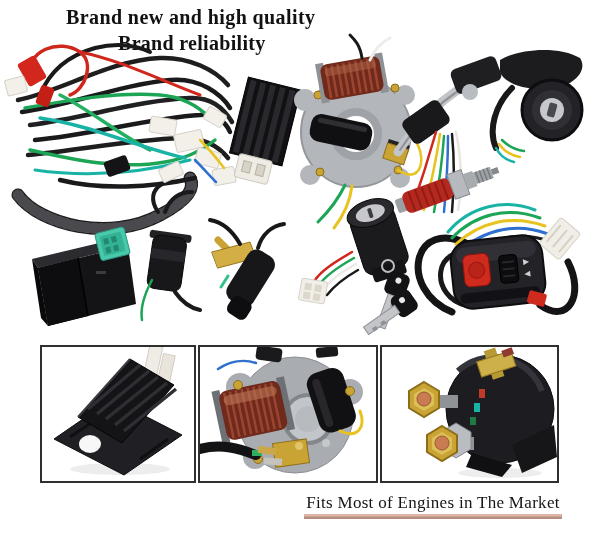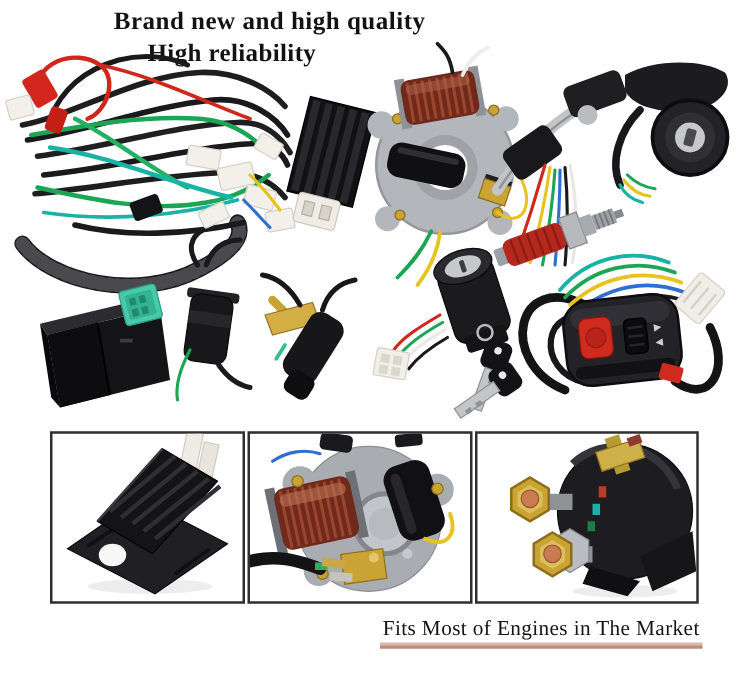--- a/index.html
+++ b/index.html
@@ -1,39 +1,39 @@
 <!DOCTYPE html>
 <html><head>
 <meta charset="utf-8">
 <style>
   html,body{margin:0;padding:0;background:#ffffff;}
   .stage{position:relative;width:600px;height:549px;background:#ffffff;overflow:hidden;
          font-family:"Liberation Serif","DejaVu Serif",serif;}
   .hdr{position:absolute;font-weight:bold;color:#121212;white-space:nowrap;}
-  #hdr1{left:91px;top:6px;font-size:20px;letter-spacing:.4px;}
+  #hdr1{left:66px;top:6px;font-size:20px;letter-spacing:.4px;}
   #hdr2{left:118px;top:32px;font-size:20px;letter-spacing:.3px;}
   .collage{position:absolute;left:0;top:0;}
   .panelrow .panel{position:absolute;top:345px;height:134px;border:2px solid #2f2f2f;background:#ffffff;}
   #panel1{left:40px;width:152px;}
   #panel2{left:198px;width:176px;}
   #panel3{left:380px;width:175px;}
   .panel svg{display:block;}
   #caption{position:absolute;left:300px;top:493px;width:266px;text-align:center;
            font-weight:normal;font-size:17px;color:#151515;letter-spacing:.3px;white-space:nowrap;}
   #cap-bar{position:absolute;left:304px;top:514px;width:258px;height:5px;
            background:linear-gradient(#dcb6a8 0 40%,#b98e7e 60% 100%);}
   svg{shape-rendering:auto;}
 </style>
 </head>
 <body>
 
 <div class="stage">
 
   <div id="hdr1" class="hdr">Brand new and high quality</div>
-  <div id="hdr2" class="hdr">High reliability</div>
+  <div id="hdr2" class="hdr">Brand reliability</div>
 
   <svg class="collage" width="600" height="345" viewBox="0 0 600 345">
 
     <g fill="none" stroke-linecap="round">
 
       <path d="M18,195 C40,225 110,242 160,215 C185,202 196,190 190,178" stroke="#1a1a1c" stroke-width="13"></path>
       <path d="M18,195 C40,225 110,242 160,215 C185,202 196,190 190,178" stroke="#4a4a4e" stroke-width="11" stroke-dasharray="2.5 4.5"></path>
 
       <path d="M18,100 C60,92 110,60 160,58 C190,57 215,70 228,85" stroke="#1e1e1f" stroke-width="4.5"></path>
       <path d="M22,112 C70,105 120,85 170,80 C200,77 222,95 230,108" stroke="#1a1a1c" stroke-width="4.5"></path>

